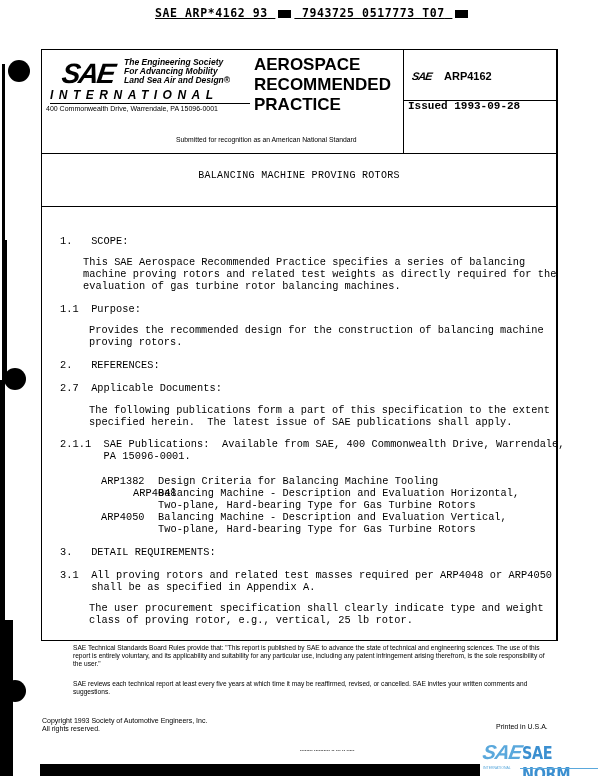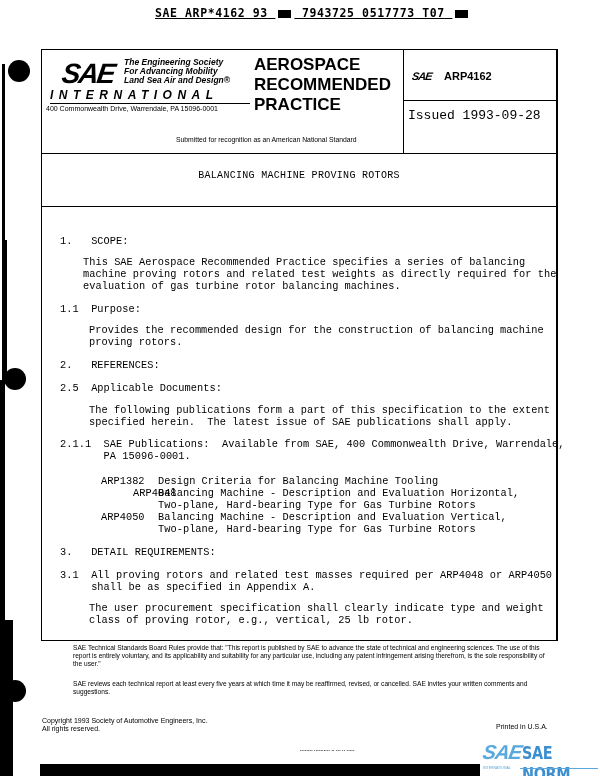--- a/index.html
+++ b/index.html
@@ -39,21 +39,21 @@
   }
   #address { position:absolute; left:4px; top:55px; font-size:7px; white-space:nowrap; }
   #arp-title {
     position:absolute; left:212px; top:5px; font-size:17px; font-weight:bold; line-height:20px;
   }
   #submitted { position:absolute; left:134px; top:86px; font-size:6.8px; white-space:nowrap; }
   #right-box { position:absolute; left:361px; top:0; width:153px; height:103px; border-left:1.5px solid #000; }
   #right-top { position:absolute; left:0; top:0; width:153px; height:50px; border-bottom:1.5px solid #000; }
   #sae-small { position:absolute; left:8px; top:20px; font-size:11px; font-weight:900; font-style:italic; transform:skewX(-8deg); letter-spacing:-1px; }
   #docnum { position:absolute; left:40px; top:20px; font-size:11px; font-weight:bold; }
-  #issued { position:absolute; left:4px; top:58px; font-size:13px; }
+  #issued { position:absolute; left:4px; top:50px; font-size:11px;font-weight:bold; }
   #title-row { position:absolute; left:0; top:90px; width:514px; height:66px; border-bottom:1.5px solid #000; }
   #doc-title { position:absolute; left:0; top:30px; width:100%; text-align:center; font-size:10px; letter-spacing:0.3px; }
   .body-text { position:absolute; font-size:10.3px; line-height:12.2px; white-space:pre; letter-spacing:0.05px; }
   
   .note { position:absolute; font-size:6.6px; line-height:8px; left:73px; width:480px; }
   #copyright { left:42px; top:717px; font-size:7px; line-height:8px; }
   #printed { left:496px; top:723px; font-size:7px; }
   #fineprint { left:300px; top:748px; font-size:4px; color:#444; letter-spacing:0.2px; }
   #bottom-bar { left:40px; top:764px; width:520px; height:12px; background:#000; }
   #watermark { left:480px; top:740px; width:120px; height:36px; background:#fff; }
@@ -107,21 +107,21 @@
   </div>
 
   <div class="body-text mono" style="left:18px;top:185px;">1.   SCOPE:</div>
   <div class="body-text mono" style="left:41px;top:206px;">This SAE Aerospace Recommended Practice specifies a series of balancing
 machine proving rotors and related test weights as directly required for the
 evaluation of gas turbine rotor balancing machines.</div>
   <div class="body-text mono" style="left:18px;top:253px;">1.1  Purpose:</div>
   <div class="body-text mono" style="left:47px;top:274px;">Provides the recommended design for the construction of balancing machine
 proving rotors.</div>
   <div class="body-text mono" style="left:18px;top:309px;">2.   REFERENCES:</div>
-  <div class="body-text mono" style="left:18px;top:332px;">2.5  Applicable Documents:</div>
+  <div class="body-text mono" style="left:18px;top:332px;">2.7  Applicable Documents:</div>
   <div class="body-text mono" style="left:47px;top:354px;">The following publications form a part of this specification to the extent
 specified herein.  The latest issue of SAE publications shall apply.</div>
   <div class="body-text mono" style="left:18px;top:388px;">2.1.1  SAE Publications:  Available from SAE, 400 Commonwealth Drive, Warrendale,
        PA 15096-0001.</div>
 
   <div>
     <div class="body-text mono" style="left:59px;top:425px;">ARP1382</div>
     <div class="body-text mono" style="left:116px;top:425px;">Design Criteria for Balancing Machine Tooling</div>
     <div class="body-text mono" style="left:59px;top:437px;margin-left:32px;">ARP4048</div>
     <div class="body-text mono" style="left:116px;top:437px;">Balancing Machine - Description and Evaluation Horizontal,

